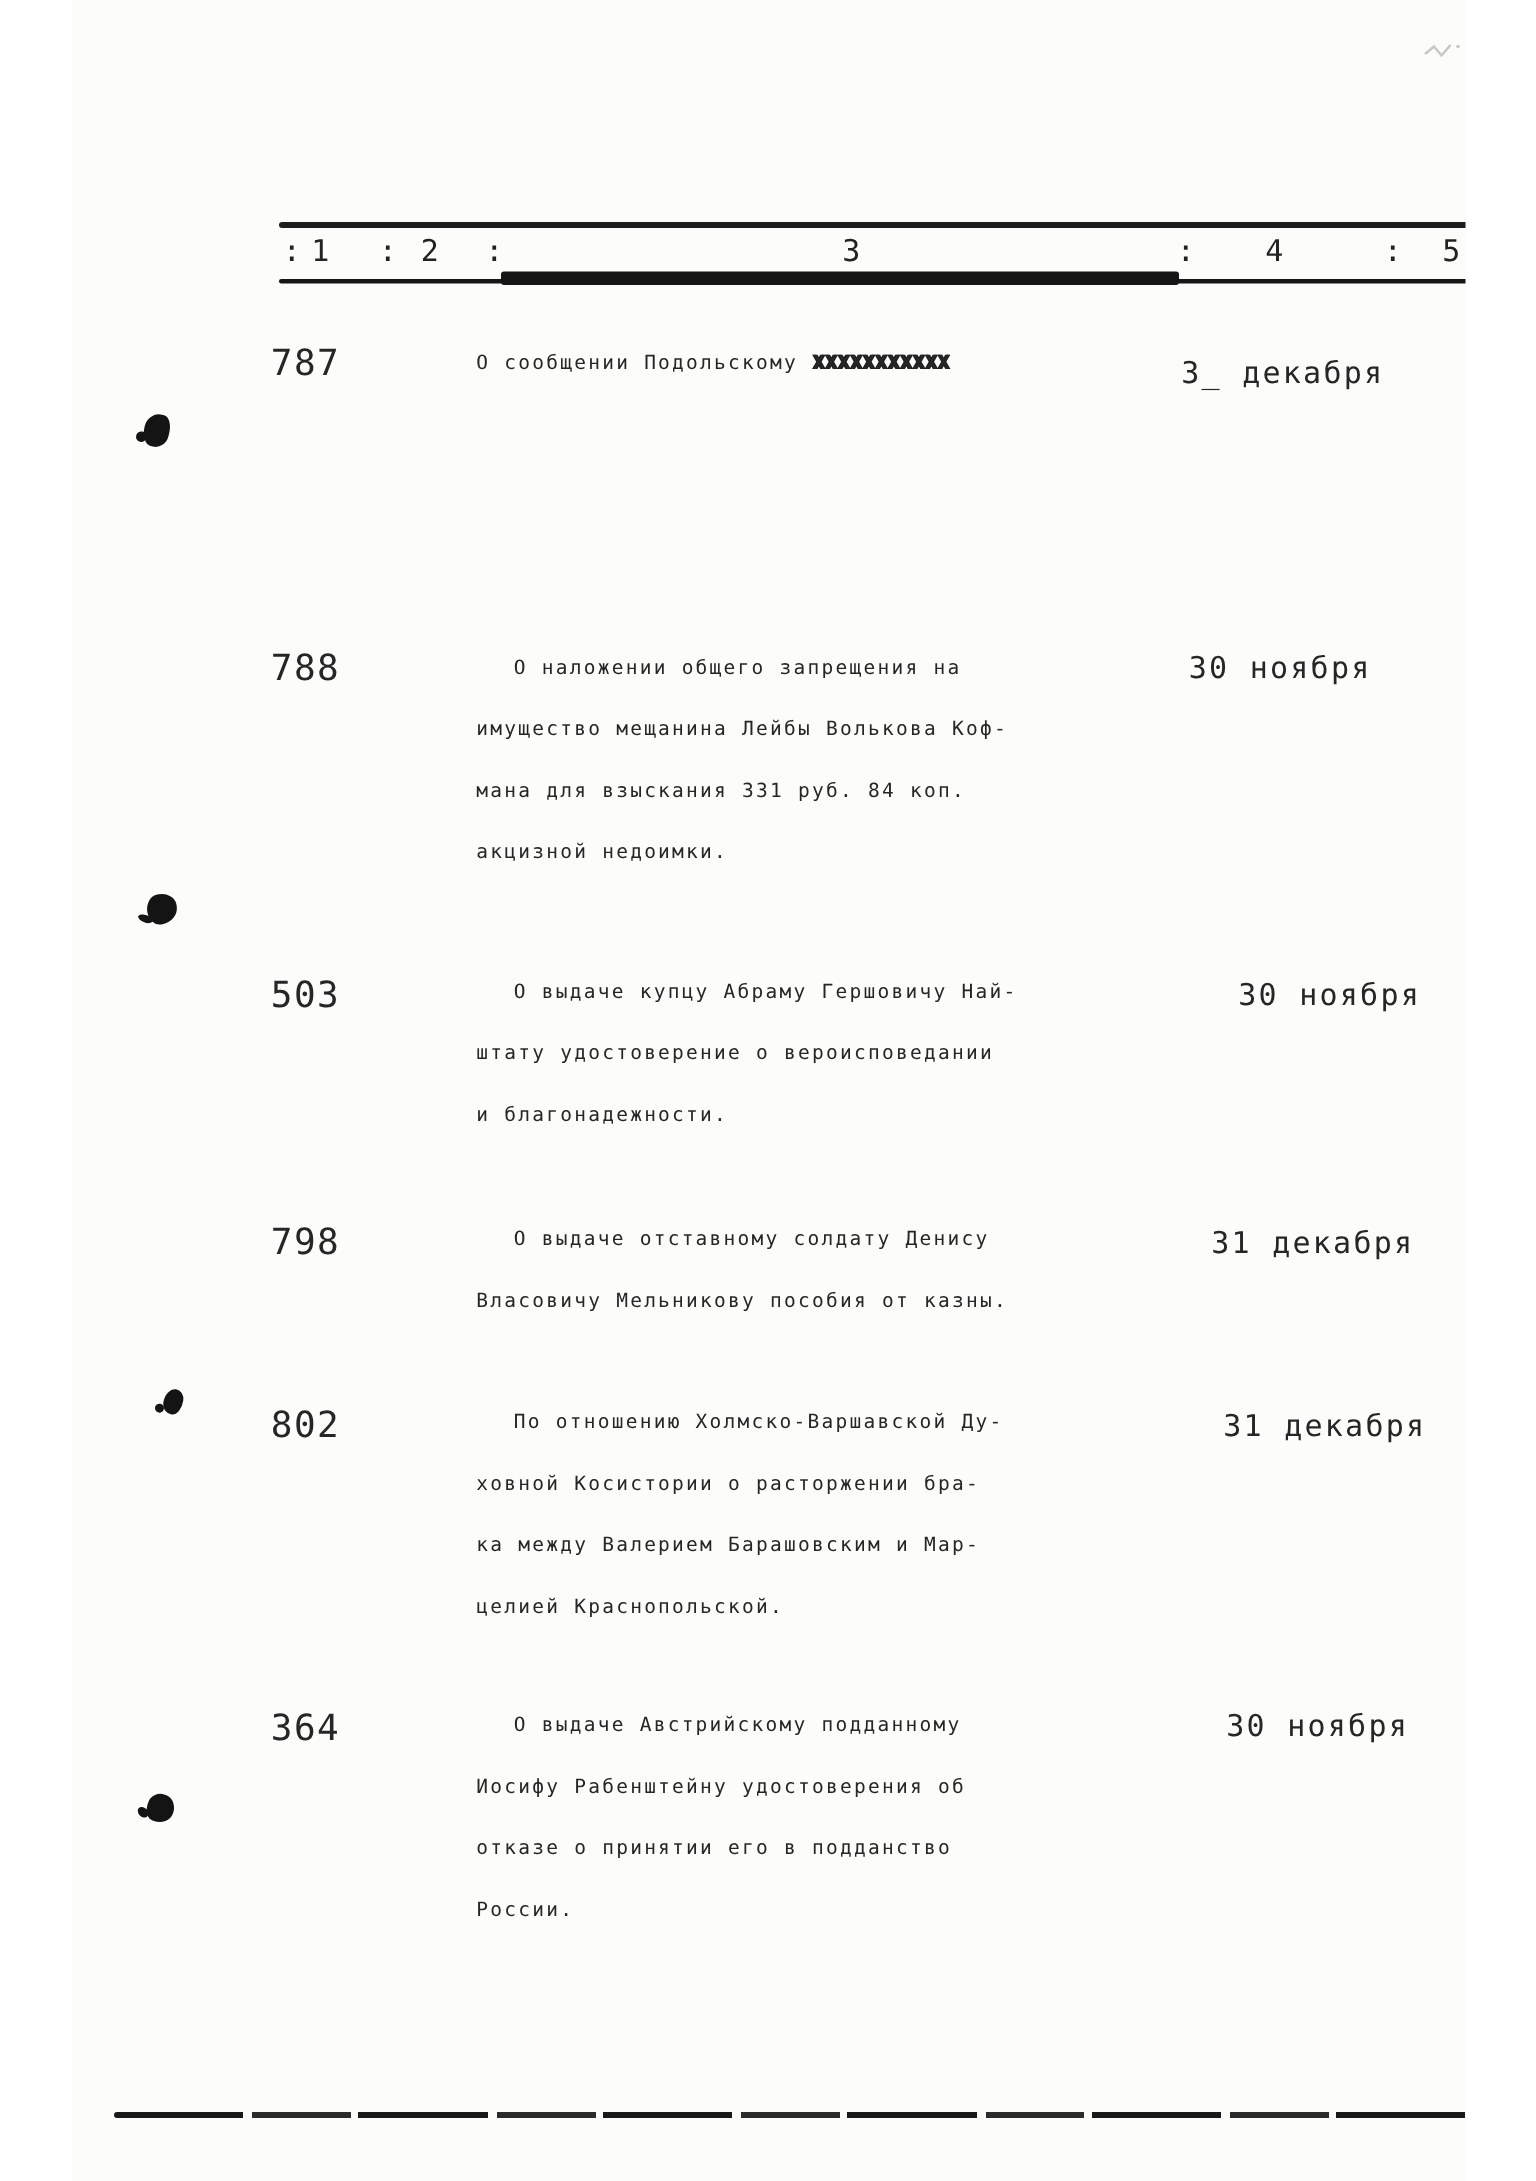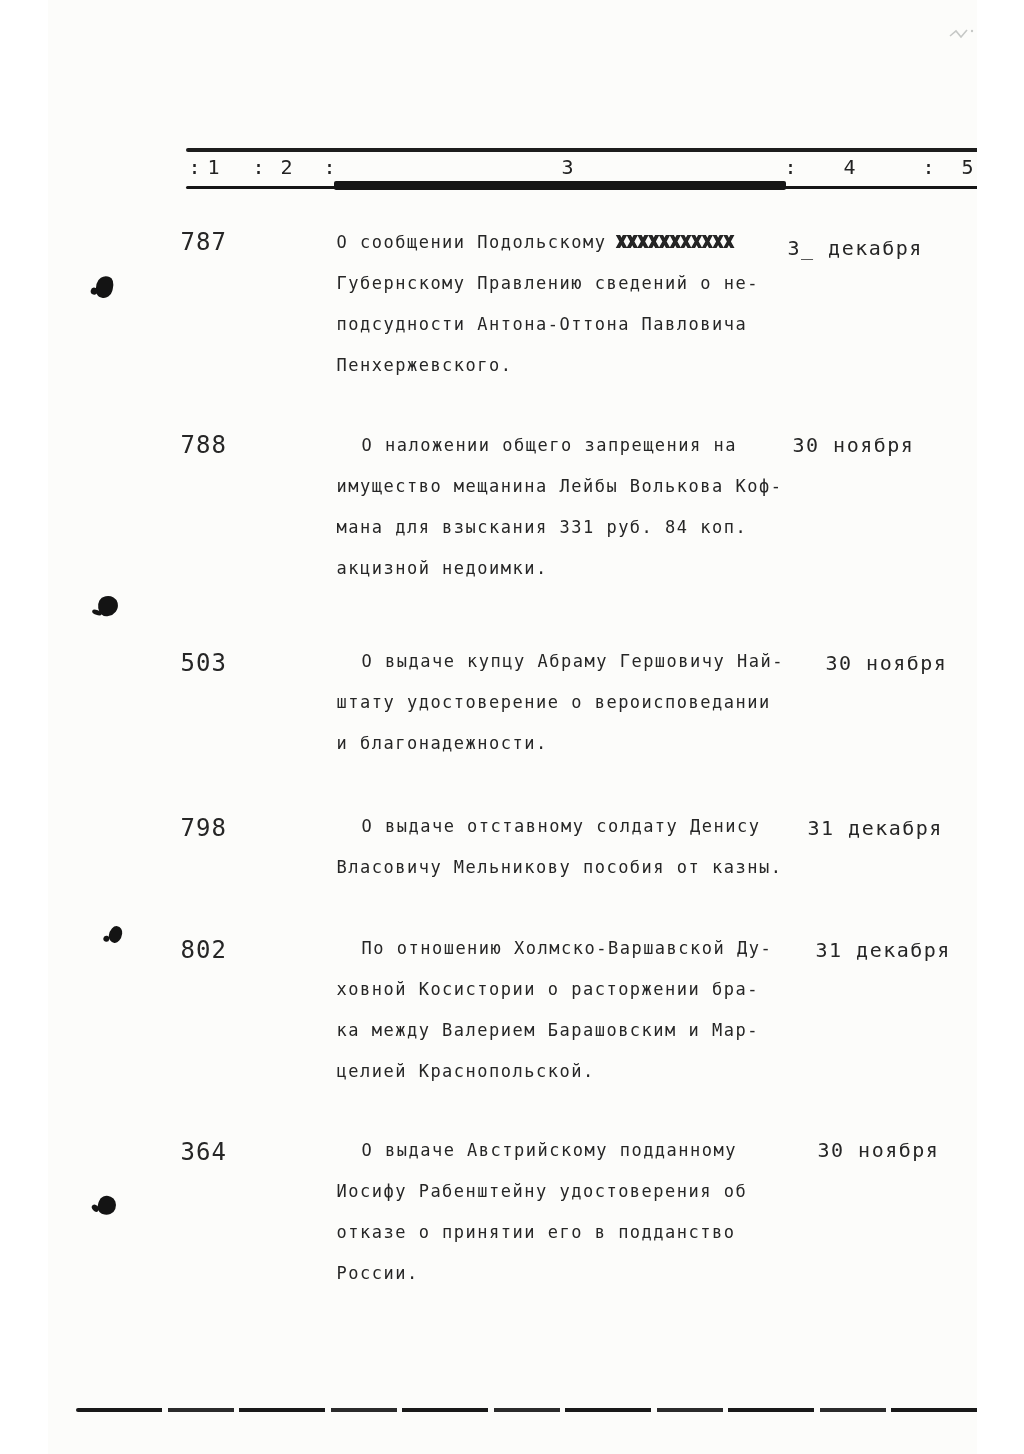--- a/index.html
+++ b/index.html
@@ -36,22 +36,22 @@
   .rb-2 { left:286px; top:33px; width:452px; height:9px; }
   .rb-3 { left:736px; top:38px; width:272px; height:3px; }
 
   
   .entry { position:absolute; left:0; width:100%; }
   .entry .num {
     position:absolute; left:133px; top:0;
     font-size:24px; line-height:41px; letter-spacing:1px;
   }
   .entry .body {
-    position:absolute; left:289px; top:0; width:500px;
-    font-size:17px; line-height:41px; letter-spacing:1.5px;
+    position:absolute; left:270px; top:0; width:500px;
+    font-size:13px; line-height:41px; letter-spacing:1.5px;
   }
   .entry .body .cont { white-space:pre-line; }
   .entry .body.indent .cont { text-indent:25px; }
   .entry .date {
     position:absolute; top:0; white-space:nowrap;
     font-size:20px; line-height:41px; letter-spacing:1.5px;
   }
   .struck {
     font-weight:bold; letter-spacing:.5px; margin-left:10px;
     text-shadow:.8px 0 #1c1c1c, -.8px 0 #1c1c1c;
@@ -116,23 +116,20 @@
     <span class="rc" style="left:988px">:</span>
     <div class="rb-seg rb-1"></div>
     <div class="rb-seg rb-2"></div>
     <div class="rb-seg rb-3"></div>
   </div>
 
   <div class="entry" style="top:222px">
     <div class="num">787</div>
     <div class="body">
       <div><span>О сообщении Подольскому</span><span class="struck">ХХХХХХХХХХХ</span></div>
-      <div class="cont">Губернскому Правлению сведений о не-
-подсудности Антона-Оттона Павловича
-Пенхержевского.</div>
     </div>
     <div class="date" style="left:740px; top:6px">3_ декабря</div>
   </div>
 
   <div class="entry" style="top:425px">
     <div class="num">788</div>
     <div class="body indent">
       <div class="cont">О наложении общего запрещения на
 имущество мещанина Лейбы Волькова Коф-
 мана для взыскания 331 руб. 84 коп.

